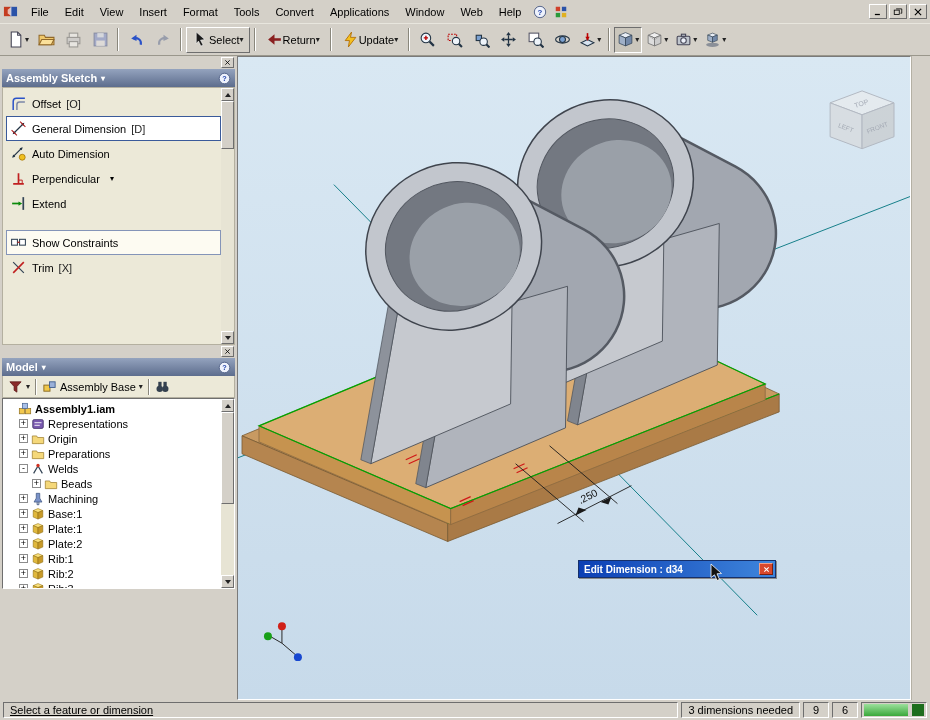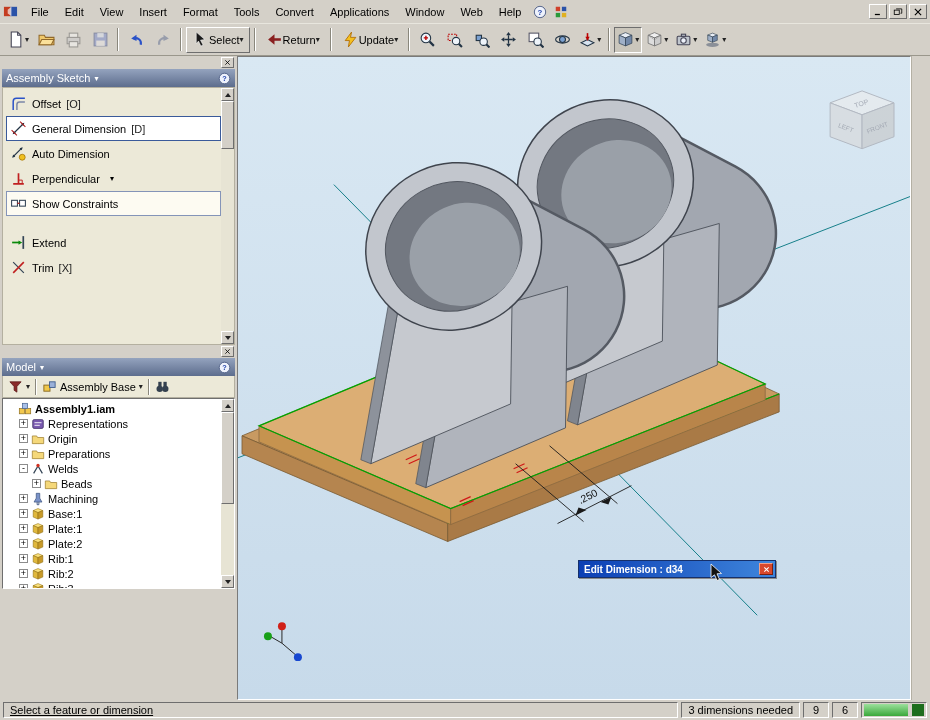--- a/index.html
+++ b/index.html
@@ -39,21 +39,21 @@
   .combo.flat { border-color:#d4d0c8; }
 
   
   .mid { height:644px; display:flex; }
   .dock { width:237px; display:flex; flex-direction:column; padding:0 2px; }
   .strip { height:13px; display:flex; justify-content:flex-end; align-items:center; padding-right:1px; }
   .xbtn { width:13px; height:11px; display:flex; align-items:center; justify-content:center;
     border:1px solid; border-color:#fff #6e6e6e #6e6e6e #fff; background:#d4d0c8; }
   .xbtn svg { width:7px; height:7px; }
   .phead { height:18px; display:flex; align-items:center; gap:4px; padding:0 4px;
-    background:linear-gradient(180deg,#94a3be,#5d6d8d); color:#fff; font-weight:normal; }
+    background:linear-gradient(180deg,#94a3be,#5d6d8d); color:#fff; font-weight:bold; }
   .pcaret { font-size:8px; color:#fff; }
   .sp { flex:1; }
   .helpbtn { width:13px; height:13px; } .helpbtn svg { width:13px; height:13px; }
 
   .pbody { height:258px; background:#ece9d8; border:1px solid #b4b0a0; display:flex; }
   .sk-list { flex:1; padding:3px 0 0 3px; }
   .sk-item { height:25px; display:flex; align-items:center; gap:5px; padding:0 3px;
     border:1px solid transparent; }
   .sk-item.selected { background:#fff; border-color:#3a5a9a; }
   .sk-item.active { background:#fdfbf2; border-color:#8494b8; }
@@ -582,34 +582,34 @@
 
           <div class="sk-item">
             <svg class="sk-icon" viewBox="0 0 16 16">
               <use href="#sym-perpendicular"></use>
             </svg>
             <span>Perpendicular</span>
             <span class="sk-short"></span>
             <span class="sk-caret">▾</span>
           </div>
 
+          <div class="sk-item">
+            <svg class="sk-icon" viewBox="0 0 16 16">
+              <use href="#sym-extend"></use>
+            </svg>
+            <span>Extend</span>
+            <span class="sk-short"></span>
+
+          </div>
+
           <div class="sk-item active">
             <svg class="sk-icon" viewBox="0 0 16 16">
               <use href="#sym-show-constraints"></use>
             </svg>
             <span>Show Constraints</span>
-            <span class="sk-short"></span>
-
-          </div>
-
-          <div class="sk-item">
-            <svg class="sk-icon" viewBox="0 0 16 16">
-              <use href="#sym-extend"></use>
-            </svg>
-            <span>Extend</span>
             <span class="sk-short"></span>
 
           </div>
 
           <div class="sk-item">
             <svg class="sk-icon" viewBox="0 0 16 16">
               <use href="#sym-trim"></use>
             </svg>
             <span>Trim</span>
             <span class="sk-short">[X]</span>

